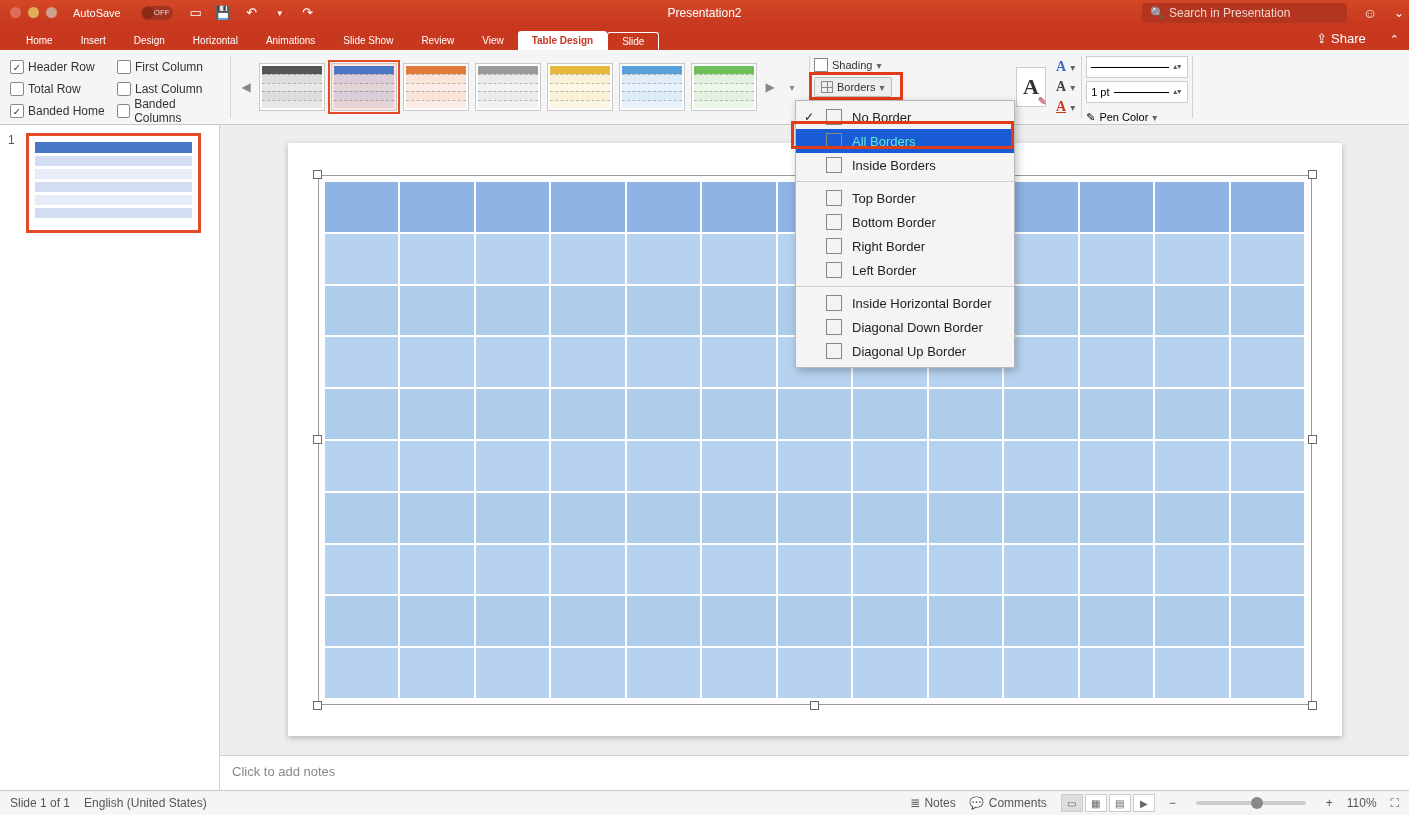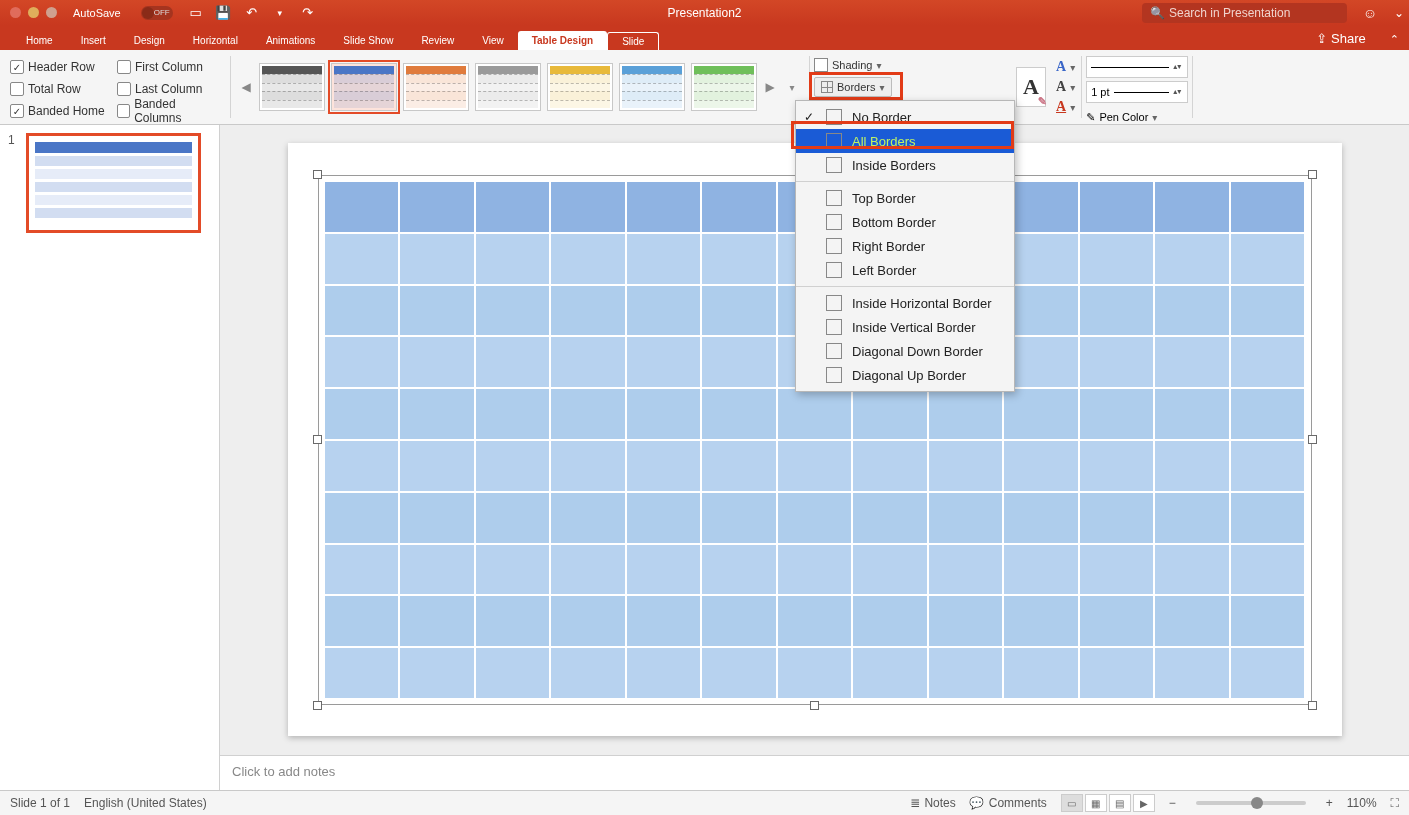--- a/index.html
+++ b/index.html
@@ -73,21 +73,21 @@
 .pen-line { flex:1; height:1px; background:#000;}
 .pen-spin { width:10px; font-size:8px; color:#555; display:flex; flex-direction:column; line-height:6px;}
 
 .draw-group { display:flex; gap:10px; padding:6px 10px; font-size:11px; color:#333; align-items:flex-start;}
 .dg-item { display:flex; flex-direction:column; align-items:center; gap:2px; width:40px;}
 .dg-ic { width:26px; height:26px; }
 
 
 .borders-menu { position:absolute; left:795px; top:100px; width:220px; background:#f4f4f4; border:1px solid #b7b7b7; box-shadow:2px 3px 8px rgba(0,0,0,.25); z-index:50; font-size:13px; color:#222; padding:4px 0;}
 .bm-item { height:24px; display:flex; align-items:center; gap:10px; padding:0 10px 0 30px; position:relative;}
-.bm-item.sel{background:#1a5bd6;color:#bef264;}
+.bm-item.sel{background:#1a5bd6;color:#5eead4;}
 .bm-check{position:absolute;left:8px;font-size:12px;}
 .bm-ic{width:16px;height:16px;display:inline-block;border:1px solid #888;position:relative;flex-shrink:0;}
 .bm-sep{height:1px;background:#d0d0d0;margin:4px 0;}
 .bm-hi{position:absolute;left:791px;top:121px;width:223px;height:28px;border:3px solid #e23b17;z-index:60;pointer-events:none;}
 
 
 .workspace { position:absolute; top:125px; left:0; right:0; bottom:25px; display:flex; }
 .thumbrail { width:220px; background:#fff; border-right:1px solid #d0d0d0; padding:8px; }
 .thumb-row { display:flex; gap:6px; }
 .thumb-num { font-size:12px; color:#555; width:12px; }
@@ -366,24 +366,20 @@
       <span class="bm-ic"></span>
       <span>Left Border</span>
     </div>
     <div class="bm-sep"></div>
     <div class="bm-item">
       <span class="bm-ic"></span>
       <span>Inside Horizontal Border</span>
     </div>
     <div class="bm-item">
       <span class="bm-ic"></span>
-      <span>Inside Vertical Border</span>
-    </div>
-    <div class="bm-item">
-      <span class="bm-ic"></span>
       <span>Diagonal Down Border</span>
     </div>
     <div class="bm-item">
       <span class="bm-ic"></span>
       <span>Diagonal Up Border</span>
     </div>
   </div>
 
 <div class="workspace">
   <div class="thumbrail">

